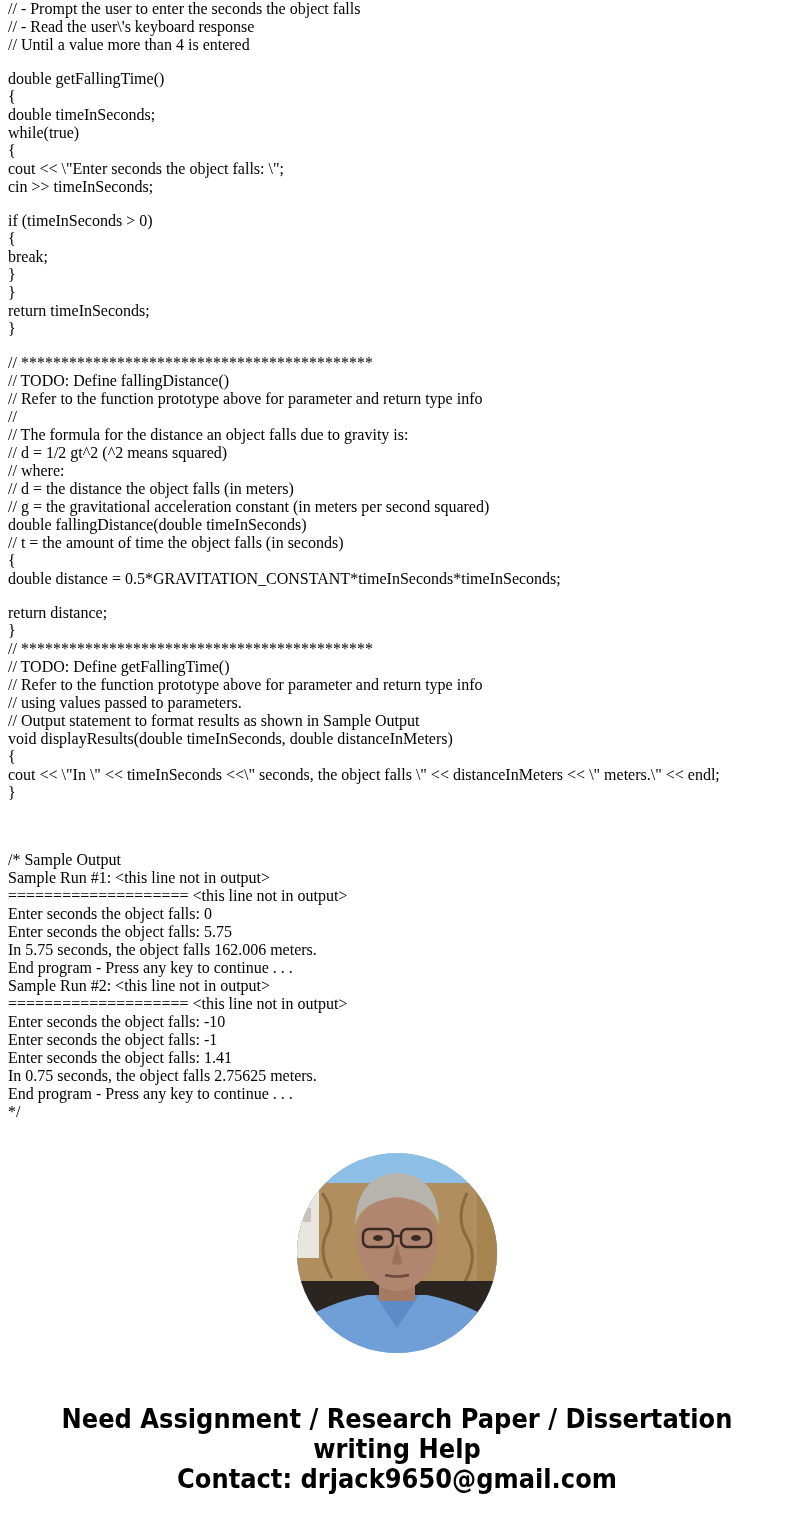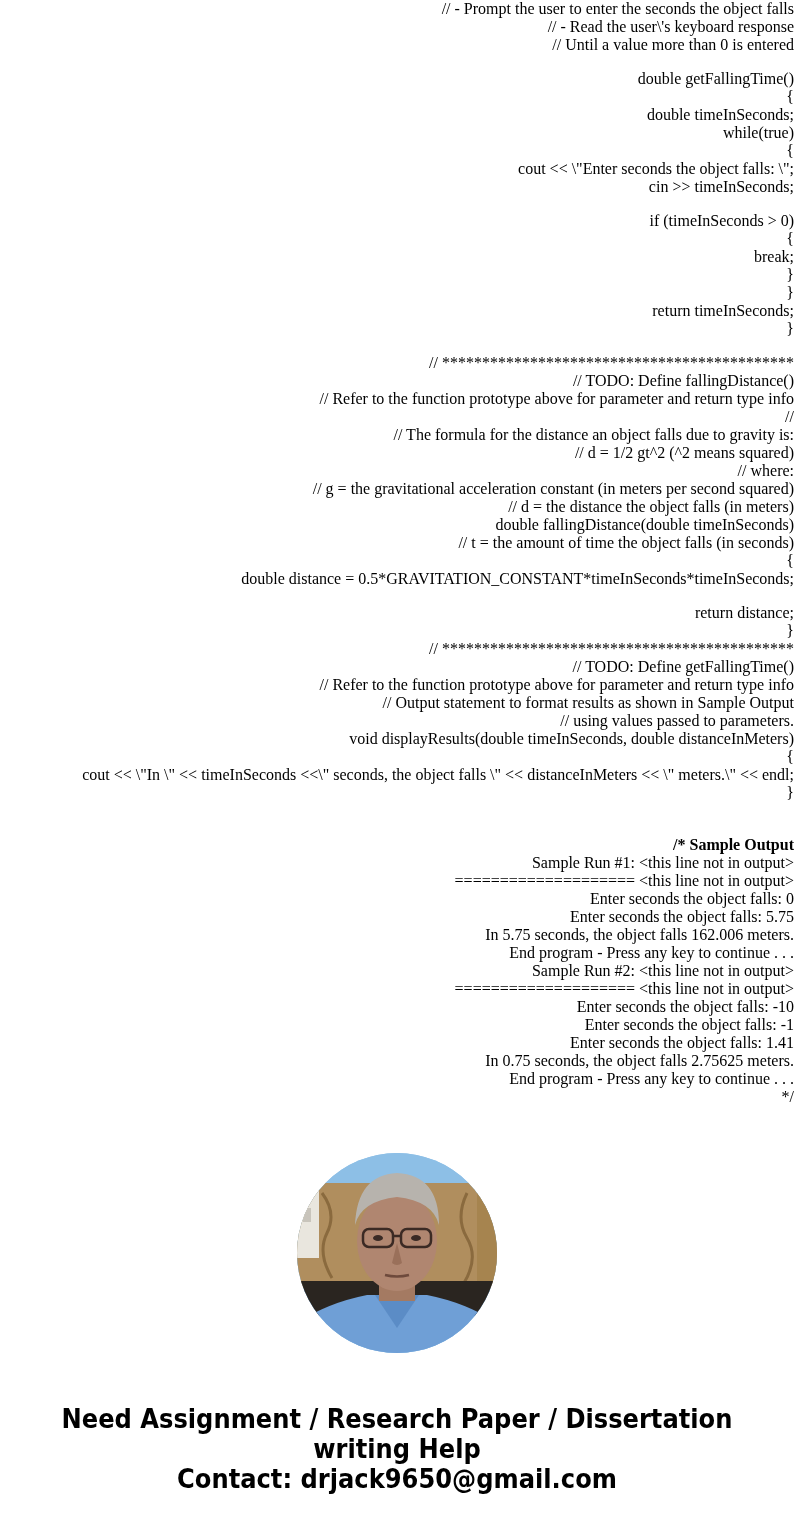--- a/index.html
+++ b/index.html
@@ -7,23 +7,23 @@
     width: 794px;
     height: 1523px;
     overflow: hidden;
     font-family: "Liberation Serif", serif;
     font-size: 16px;
     color: #000000;
     position: relative;
   }
   .doc { position: absolute; left: 8px; top: 0; right: 0; }
   .para { margin: 0 0 16px 0; }
-  .para.tight { margin-bottom: 0; }
-  .line { line-height: 18px; height: 18px; white-space: pre; text-align: right; }
-  .line.bold { font-weight: bold; }
+  .para.tight { margin-bottom: 0; margin-top: 15px; }
+  .line { line-height: 18px; height: 18px; white-space: pre; }
+  .line.bold { font-weight: normal; }
   .spacer-lg { height: 34px; }
   .photo-wrap {
     position: absolute;
     left: 297px; top: 1153px;
     width: 200px; height: 200px;
     border-radius: 50%;
     overflow: hidden;
     background: #8fc0e8;
   }
   .photo-wrap svg { display: block; }
@@ -42,21 +42,21 @@
   .footer-line { display: block; }
 </style>
 </head>
 <body>
 
 <div class="doc">
 
   <div class="para">
     <div class="line">// - Prompt the user to enter the seconds the object falls</div>
     <div class="line">// - Read the user\'s keyboard response</div>
-    <div class="line">// Until a value more than 0 is entered</div>
+    <div class="line">// Until a value more than 4 is entered</div>
   </div>
 
   <div class="para">
     <div class="line">double getFallingTime()</div>
     <div class="line">{</div>
     <div class="line">double timeInSeconds;</div>
     <div class="line">while(true)</div>
     <div class="line">{</div>
     <div class="line">cout &lt;&lt; \"Enter seconds the object falls: \";</div>
     <div class="line">cin &gt;&gt; timeInSeconds;</div>
@@ -73,36 +73,36 @@
   </div>
 
   <div class="para">
     <div class="line">// ********************************************</div>
     <div class="line">// TODO: Define fallingDistance()</div>
     <div class="line">// Refer to the function prototype above for parameter and return type info</div>
     <div class="line">//</div>
     <div class="line">// The formula for the distance an object falls due to gravity is:</div>
     <div class="line">// d = 1/2 gt^2 (^2 means squared)</div>
     <div class="line">// where:</div>
+    <div class="line">// d = the distance the object falls (in meters)</div>
     <div class="line">// g = the gravitational acceleration constant (in meters per second squared)</div>
-    <div class="line">// d = the distance the object falls (in meters)</div>
     <div class="line">double fallingDistance(double timeInSeconds)</div>
     <div class="line">// t = the amount of time the object falls (in seconds)</div>
     <div class="line">{</div>
     <div class="line">double distance = 0.5*GRAVITATION_CONSTANT*timeInSeconds*timeInSeconds;</div>
   </div>
 
   <div class="para tight">
     <div class="line">return distance;</div>
     <div class="line">}</div>
     <div class="line">// ********************************************</div>
     <div class="line">// TODO: Define getFallingTime()</div>
     <div class="line">// Refer to the function prototype above for parameter and return type info</div>
+    <div class="line">// using values passed to parameters.</div>
     <div class="line">// Output statement to format results as shown in Sample Output</div>
-    <div class="line">// using values passed to parameters.</div>
     <div class="line">void displayResults(double timeInSeconds, double distanceInMeters)</div>
     <div class="line">{</div>
     <div class="line">cout &lt;&lt; \"In \" &lt;&lt; timeInSeconds &lt;&lt;\" seconds, the object falls \" &lt;&lt; distanceInMeters &lt;&lt; \" meters.\" &lt;&lt; endl;</div>
     <div class="line">}</div>
   </div>
 
   <div class="spacer-lg"></div>
 
   <div class="para tight">
     <div class="line bold">/* Sample Output</div>

